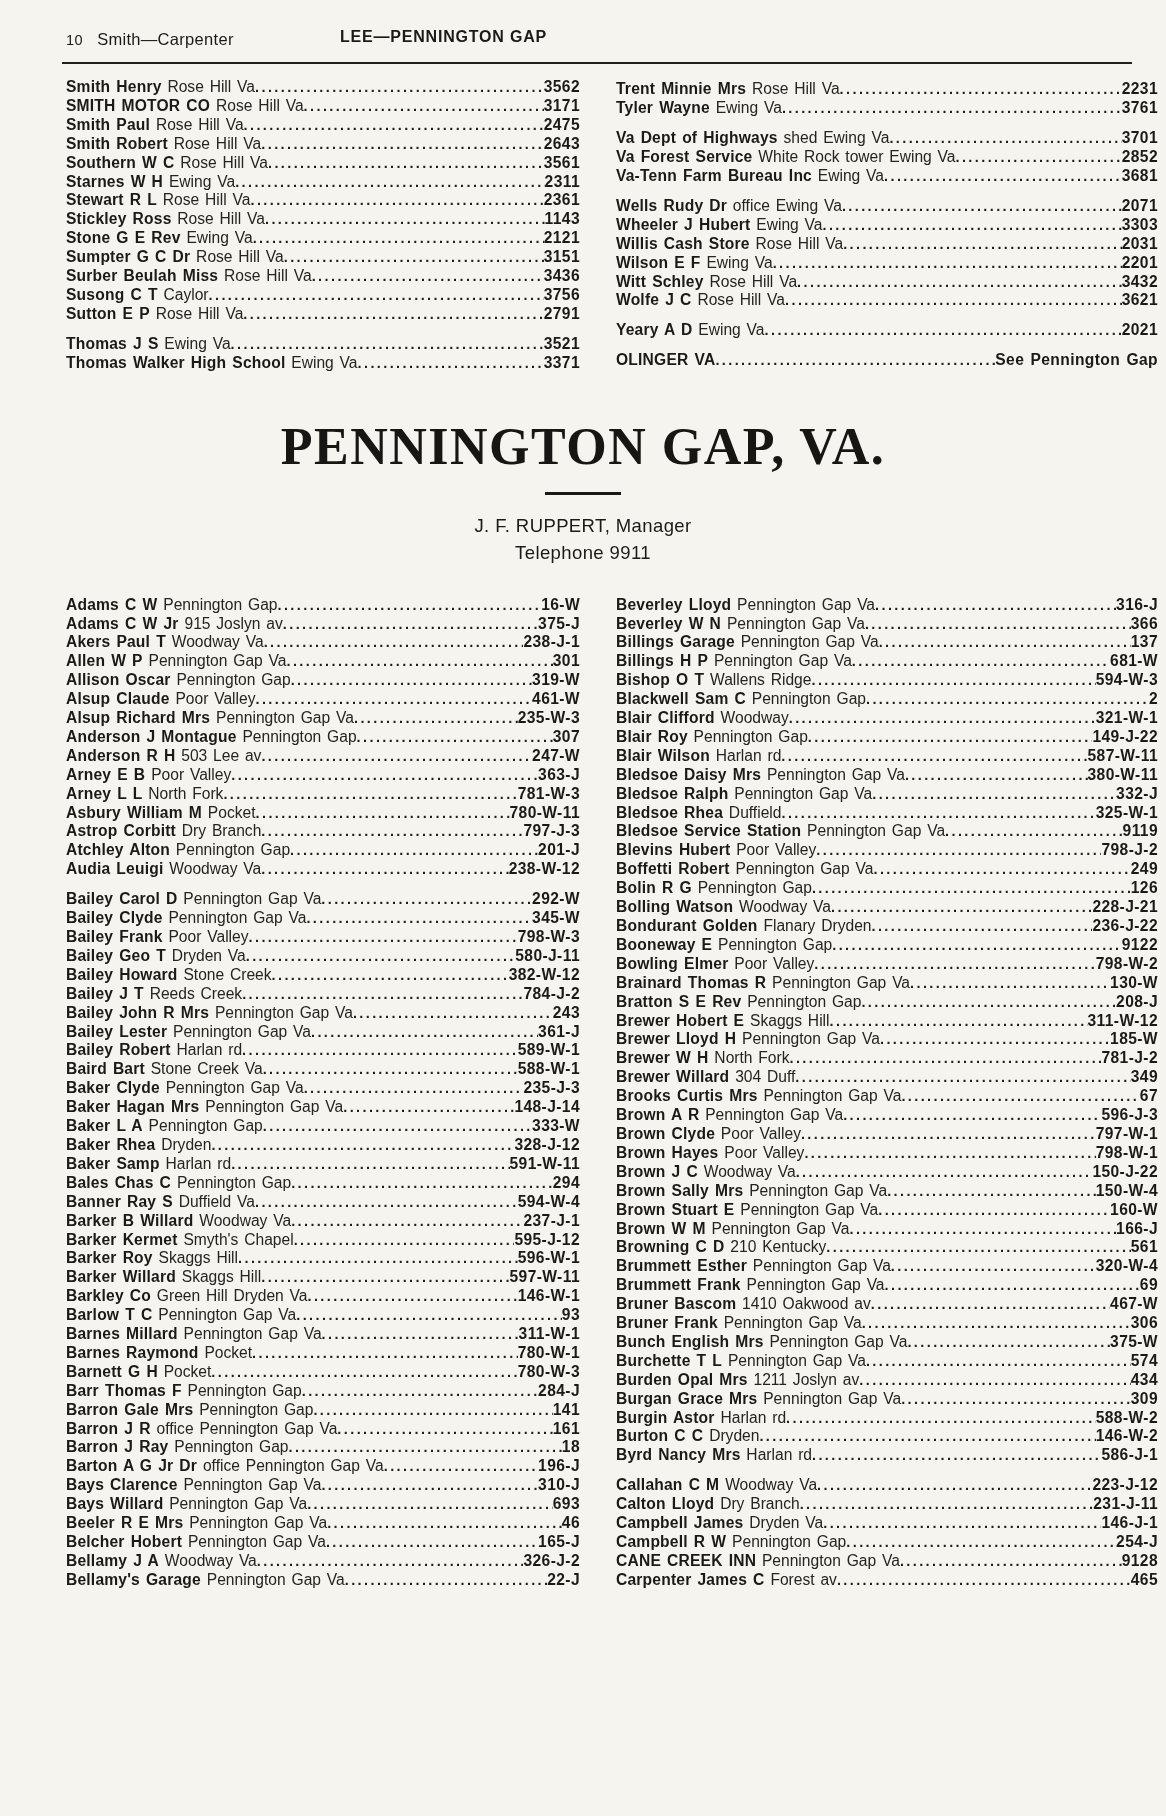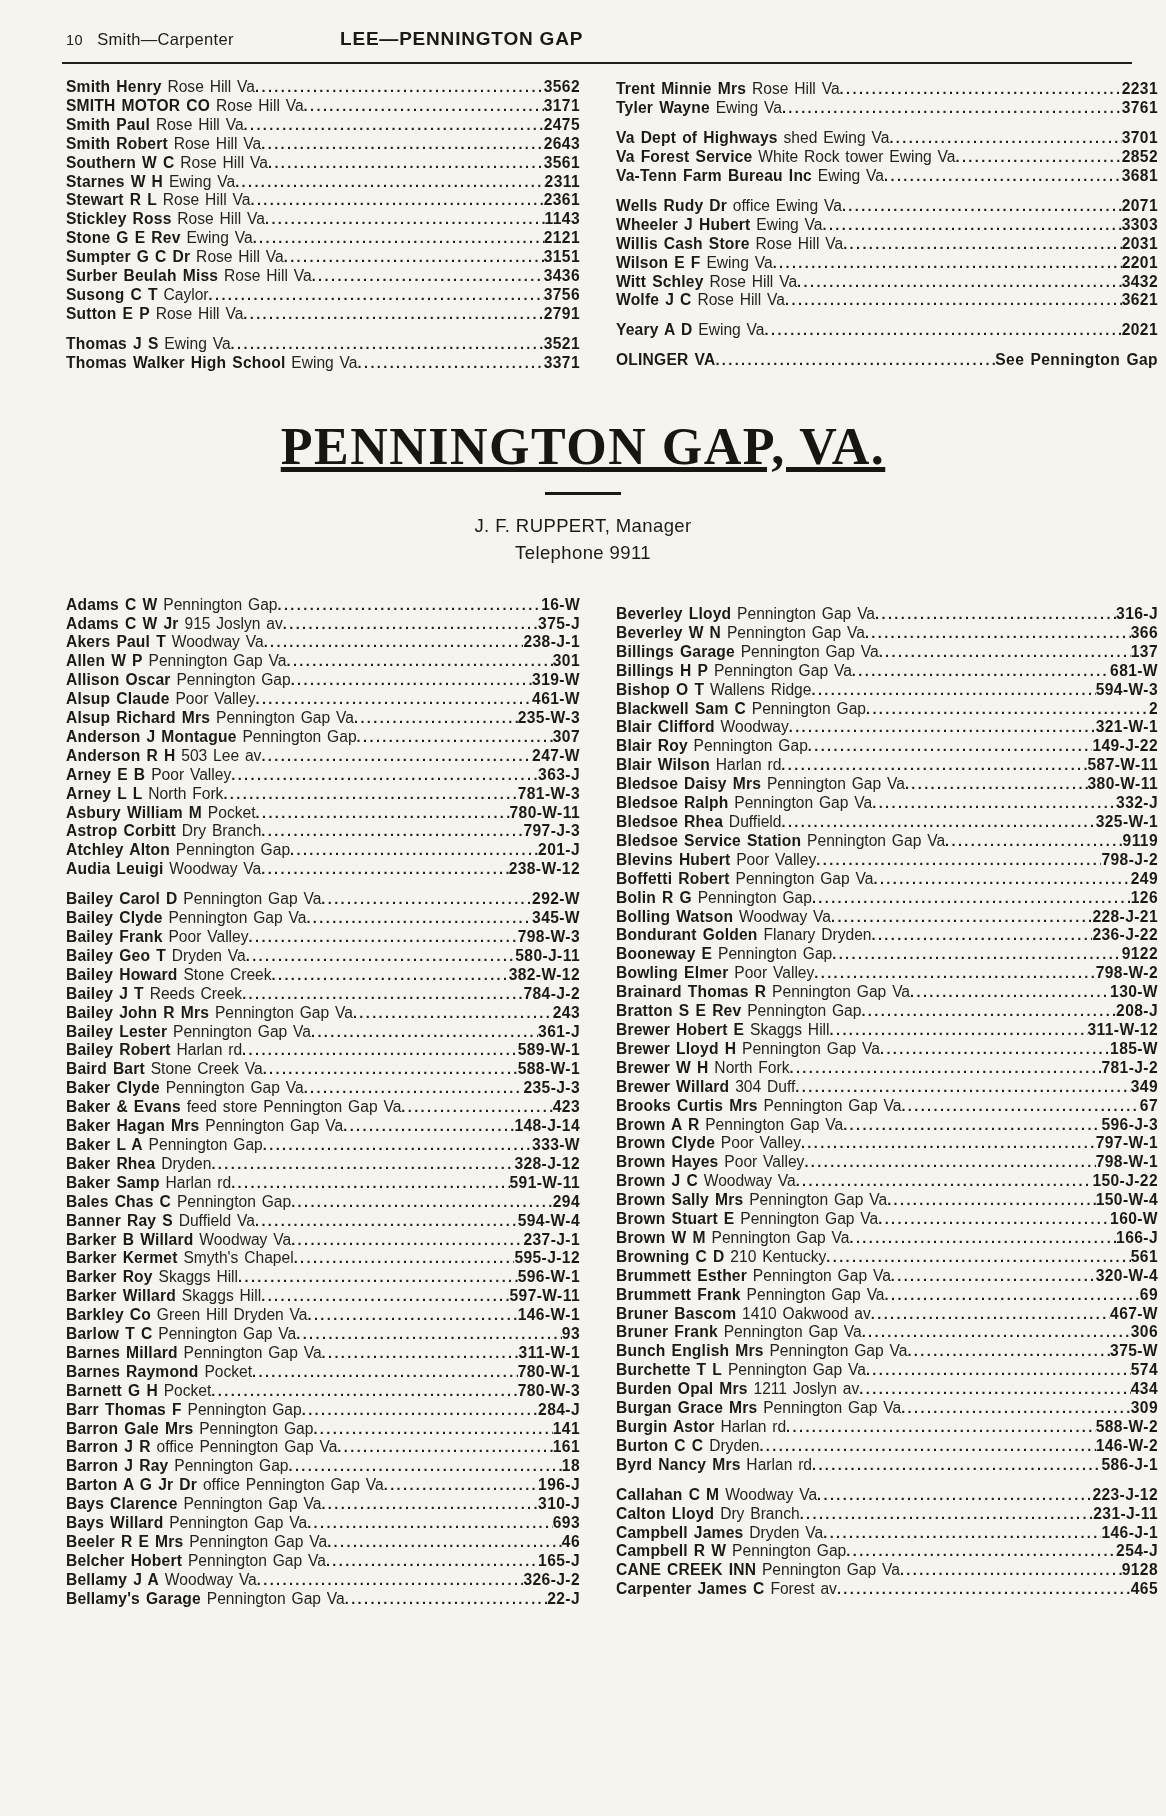--- a/index.html
+++ b/index.html
@@ -15,21 +15,21 @@
   
   .running-head {
     position:relative;
     margin:30px 58px 0 66px;
     height:24px;
   }
   .page-num { font-size:14.5px; letter-spacing:0.5px; }
   .left-head { font-size:16.5px; margin-left:14px; letter-spacing:0.3px; }
   .center-head {
     position:absolute; left:274px; top:-2px;
-    font-size:19px; font-weight:bold; letter-spacing:0.8px;
+    font-size:16px; font-weight:bold; letter-spacing:0.8px;
   }
   .head-rule {
     margin:8px 34px 0 62px;
     border-top:2.5px solid #222018;
   }
 
   
   .columns { display:flex; margin:14px 8px 0 66px;align-items:center; }
   .col { box-sizing:border-box; }
   .col-l { width:514px; margin-right:36px; flex:0 0 auto; }
@@ -50,21 +50,20 @@
     letter-spacing:2.4px; font-weight:bold; font-size:14.5px;
   }
   .num { font-weight:bold; letter-spacing:0.4px; flex:0 0 auto; }
 
   
   .title-block { margin-top:44px; text-align:center; }
   .exchange-title {
     font-family:"Liberation Serif", serif;
     font-size:52px; font-weight:bold; letter-spacing:1.5px;
     color:#181613;
-    text-decoration:underline;
   }
   .title-rule { width:76px; border-top:3px solid #1b1916; margin:16px auto 20px auto; }
   .manager-line { font-size:18.5px; letter-spacing:0.4px; margin-top:2px; }
   .telephone-line { font-size:18.5px; letter-spacing:0.4px; margin-top:5px; }
 
   .main-columns { margin-top:32px; }
 </style>
 </head>
 <body>
 
@@ -427,26 +426,20 @@
             <span class="leader"></span>
             <span class="num">588-W-1</span>
           </div>
           <div class="entry">
             <span class="name">Baker Clyde</span>
             <span class="loc">&nbsp;Pennington Gap Va</span>
             <span class="leader"></span>
             <span class="num">235-J-3</span>
           </div>
           <div class="entry">
-            <span class="name">Baker &amp; Evans</span>
-            <span class="loc">&nbsp;feed store Pennington Gap Va</span>
-            <span class="leader"></span>
-            <span class="num">423</span>
-          </div>
-          <div class="entry">
             <span class="name">Baker Hagan Mrs</span>
             <span class="loc">&nbsp;Pennington Gap Va</span>
             <span class="leader"></span>
             <span class="num">148-J-14</span>
           </div>
           <div class="entry">
             <span class="name">Baker L A</span>
             <span class="loc">&nbsp;Pennington Gap</span>
             <span class="leader"></span>
             <span class="num">333-W</span>

